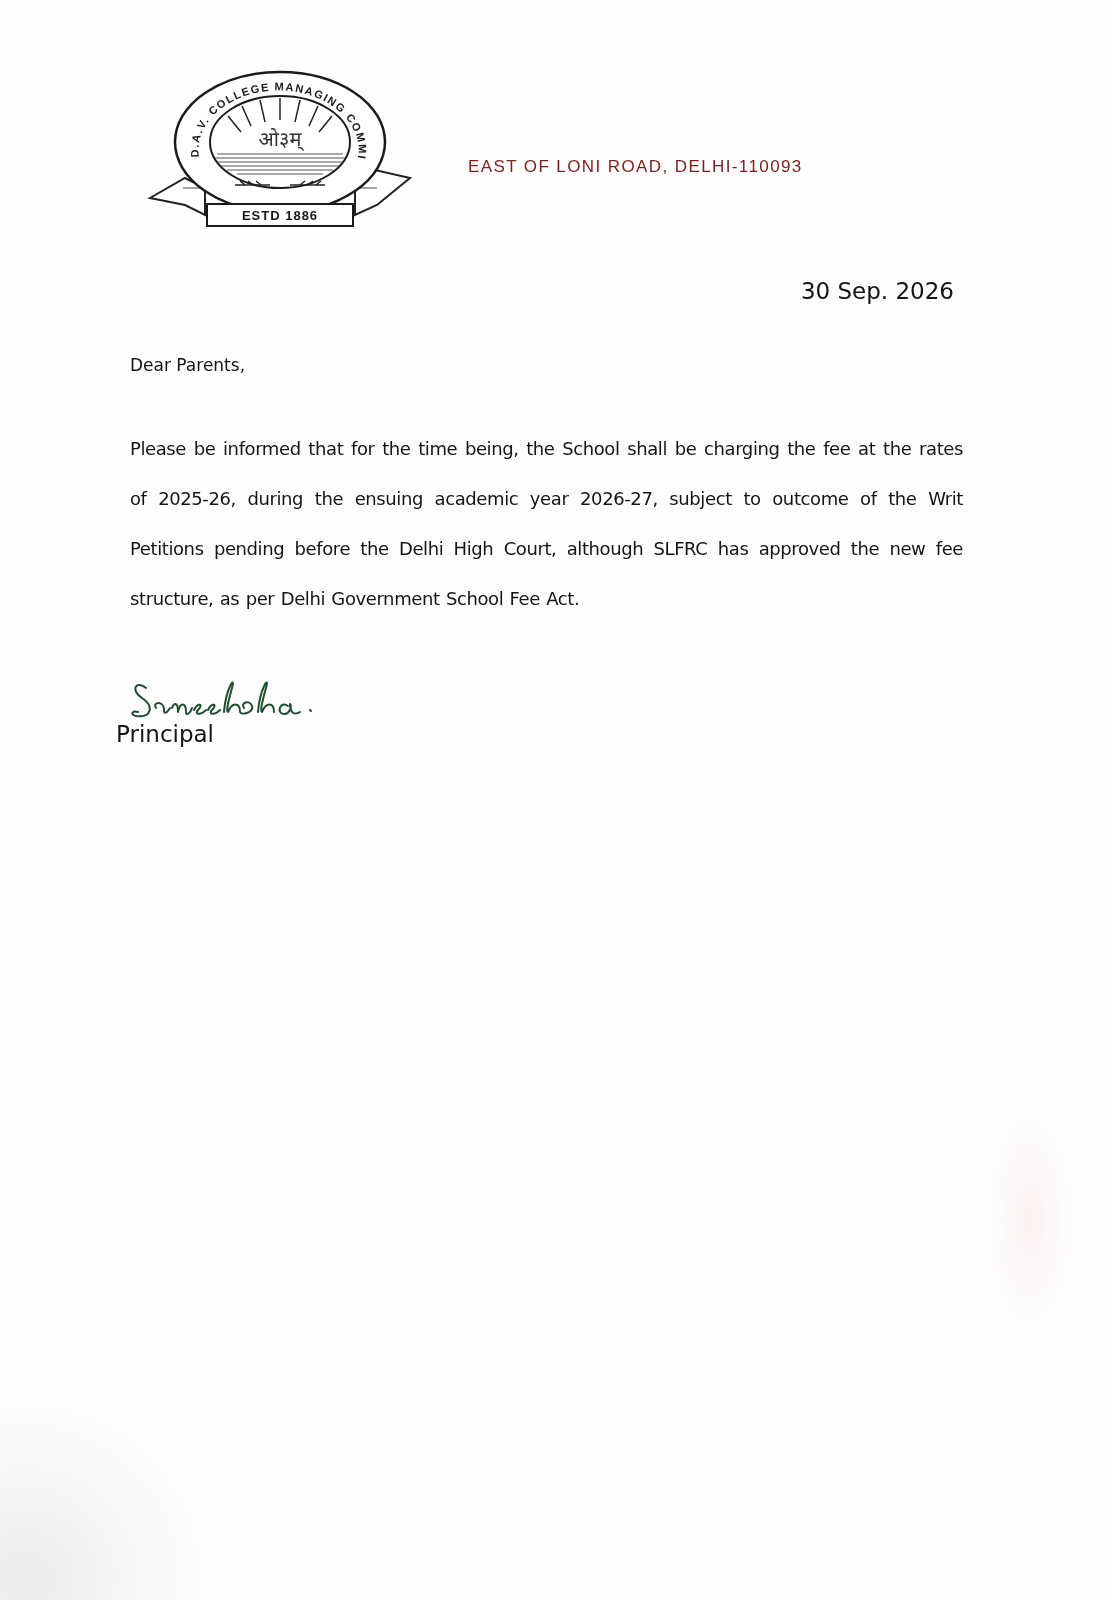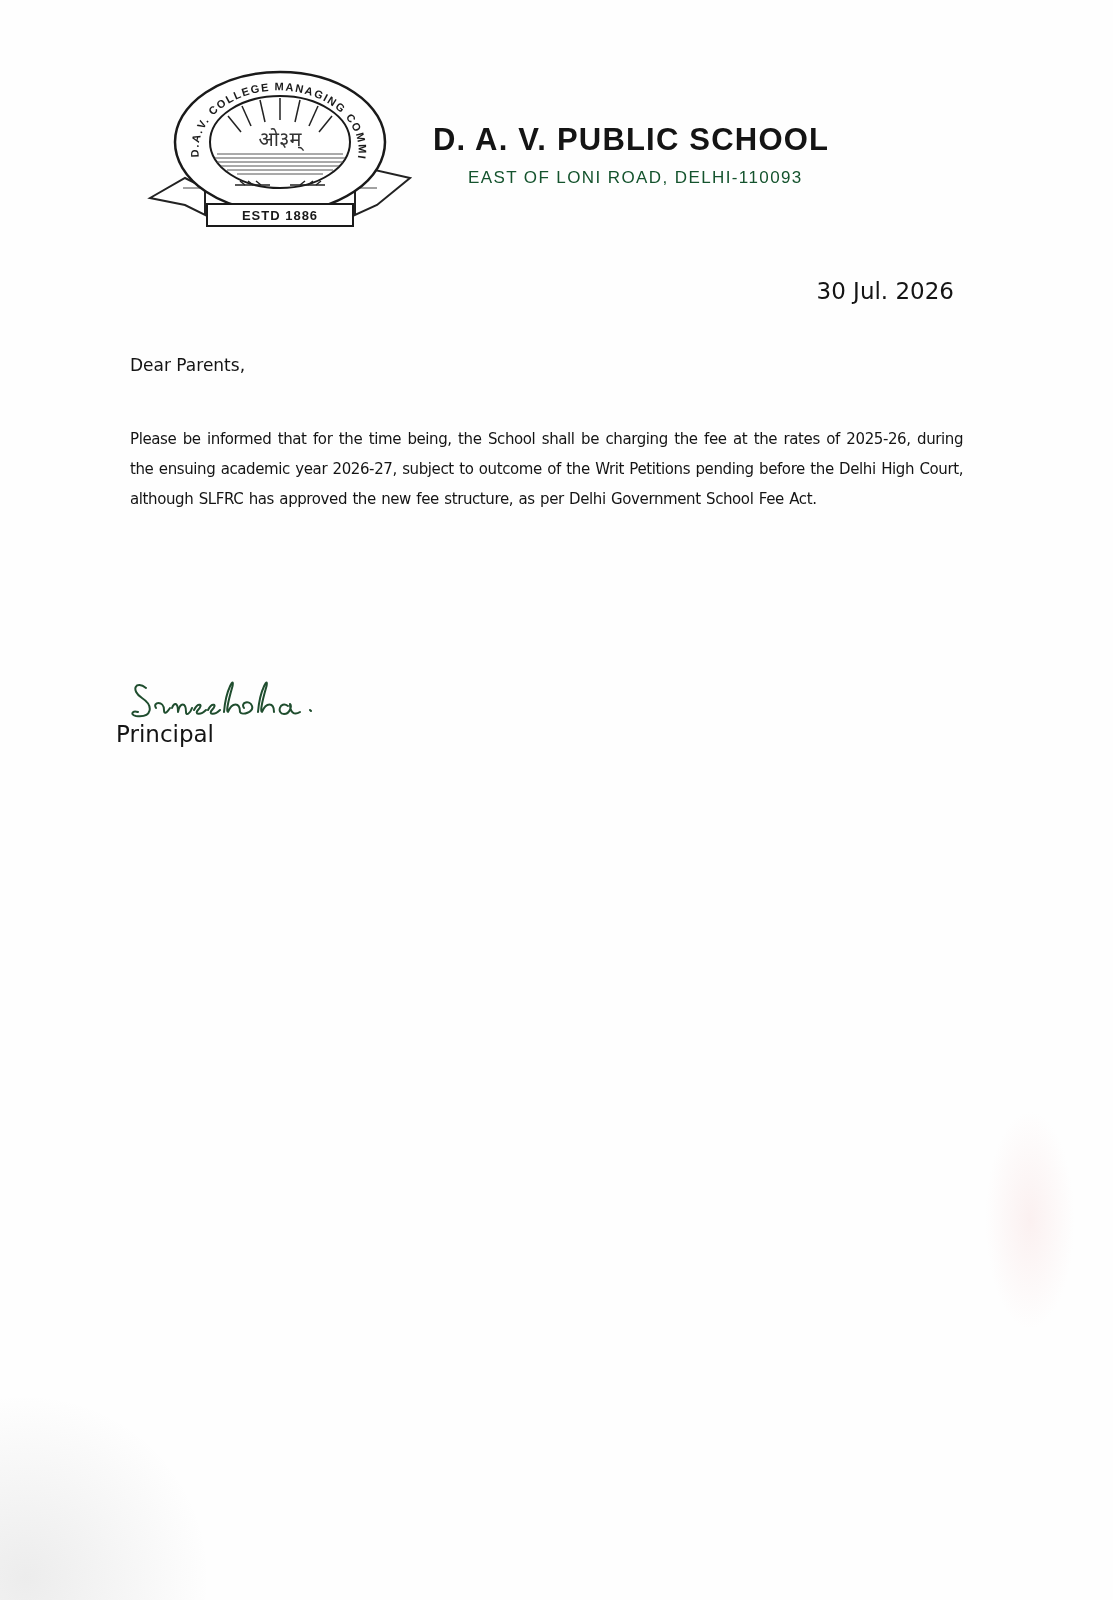--- a/index.html
+++ b/index.html
@@ -59,25 +59,25 @@
       font-family: "Liberation Sans", sans-serif;
       font-weight: bold;
       font-size: 31px;
       letter-spacing: 1.2px;
       color: #141414;
       white-space: nowrap;
     }
     .school-address {
       position: absolute;
       left: 468px;
-      top: 168px;
+      top: 157px;
       font-family: "Liberation Sans", sans-serif;
       font-size: 17px;
       letter-spacing: 1.4px;
-      color: #14532d;
+      color: #7f1d1d;
       white-space: nowrap;
     }
 
     
     .date {
       position: absolute;
       right: 159px;
       top: 278px;
       font-family: "DejaVu Sans", sans-serif;
       font-size: 23px;
@@ -92,22 +92,22 @@
       font-size: 17px;
       color: #141414;
       white-space: nowrap;
     }
     .body-para {
       position: absolute;
       left: 130px;
       top: 424px;
       width: 833px;
       font-family: "DejaVu Sans", sans-serif;
-      font-size: 15px;
-      line-height: 30px;
+      font-size: 18px;
+      line-height: 50px;
       color: #141414;
       text-align: justify;
       text-align-last: left;
       letter-spacing: -0.4px;
       word-spacing: 1px;
     }
 
     
     .signature {
       position: absolute;
@@ -193,24 +193,23 @@
         <path d="M 95 111 L 100 115 M 103 111 L 108 115 M 111 111 L 116 115"></path>
         <path d="M 145 115 L 180 115"></path>
         <path d="M 155 115 L 160 111 M 163 115 L 168 111 M 171 115 L 176 111"></path>
       </g>
 
       <rect x="62" y="134" width="146" height="22" fill="#fff" stroke="#1a1a1a" stroke-width="2"></rect>
       <text x="135" y="150" text-anchor="middle" font-family="Liberation Sans, sans-serif" font-weight="bold" font-size="13" fill="#1a1a1a" letter-spacing="1">ESTD 1886</text>
     </svg>
   </div>
 
-  <div class="school-name">D. A. V. PUBLIC SCHOOL</div>
   <div class="school-address">EAST OF LONI ROAD, DELHI-110093</div>
 
-  <div class="date">30 Jul. 2026</div>
+  <div class="date">30 Sep. 2026</div>
 
   <div class="salutation">Dear Parents,</div>
 
   <div class="body-para">Please be informed that for the time being, the School shall be charging the fee at the rates of 2025-26, during the ensuing academic year 2026-27, subject to outcome of the Writ Petitions pending before the Delhi High Court, although SLFRC has approved the new fee structure, as per Delhi Government School Fee Act.</div>
 
   <div class="signature">
     <svg viewBox="0 0 230 60" xmlns="http://www.w3.org/2000/svg">
       <path d="M 18 20 C 8 12, 2 22, 14 30 C 26 38, 24 50, 8 48 C 2 47, 4 42, 10 44
                M 28 40 C 24 34, 36 32, 36 42 C 36 46, 38 46, 42 40
                M 44 40 C 46 34, 50 34, 50 44 C 52 34, 58 34, 58 44 C 58 48, 62 46, 64 40

